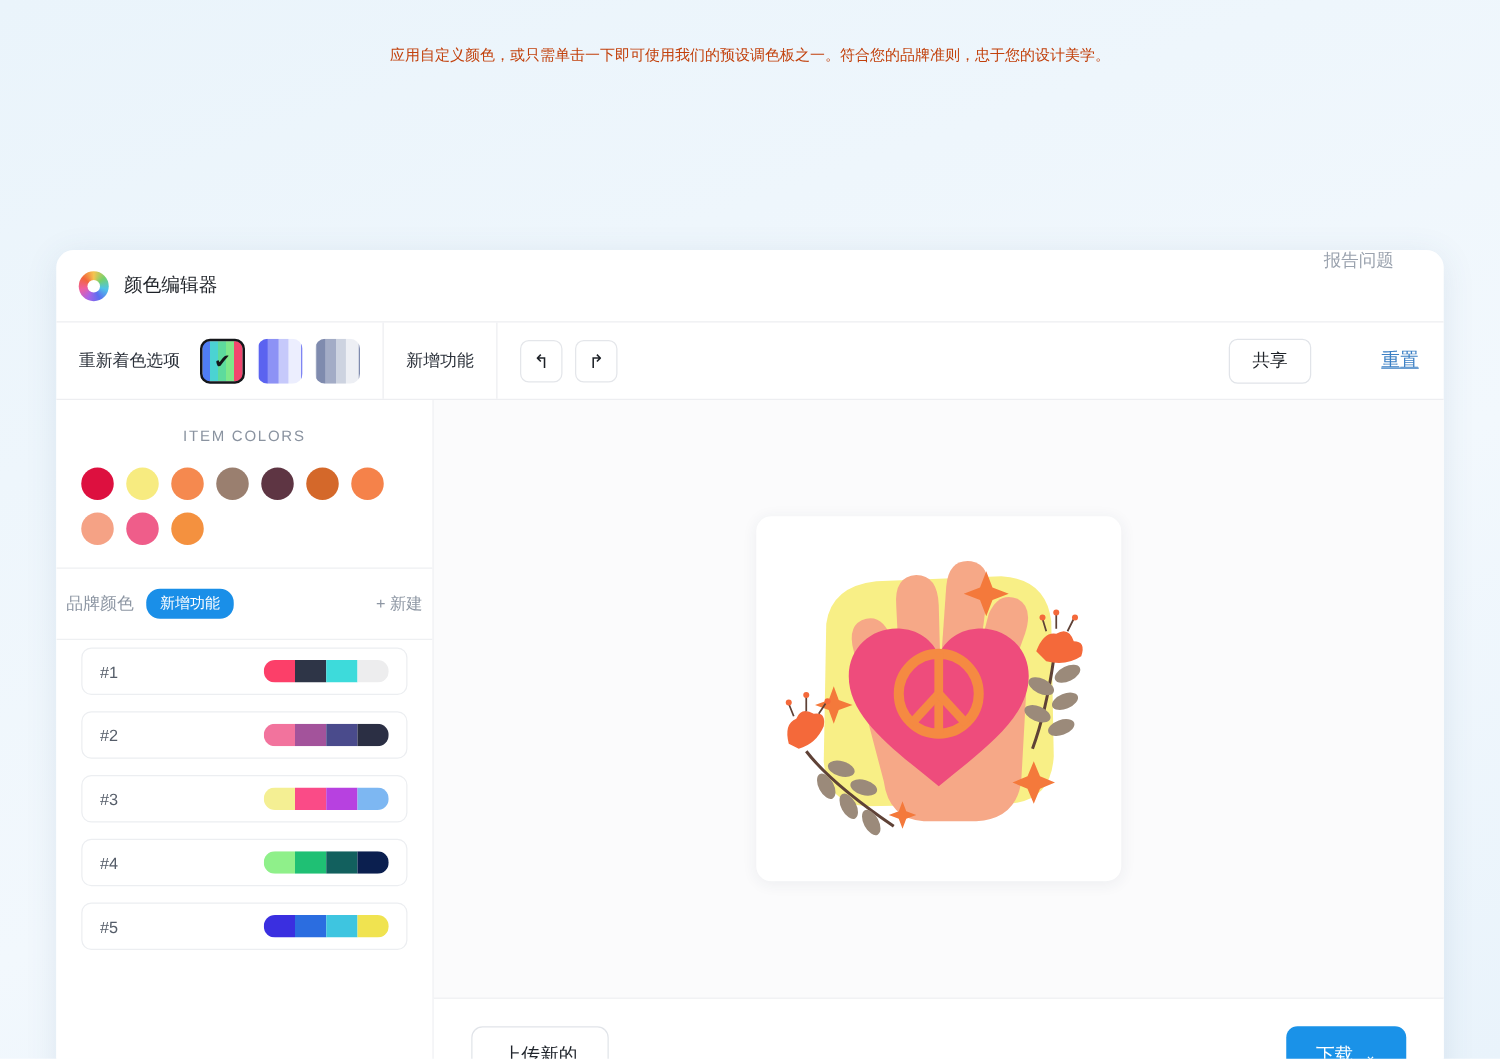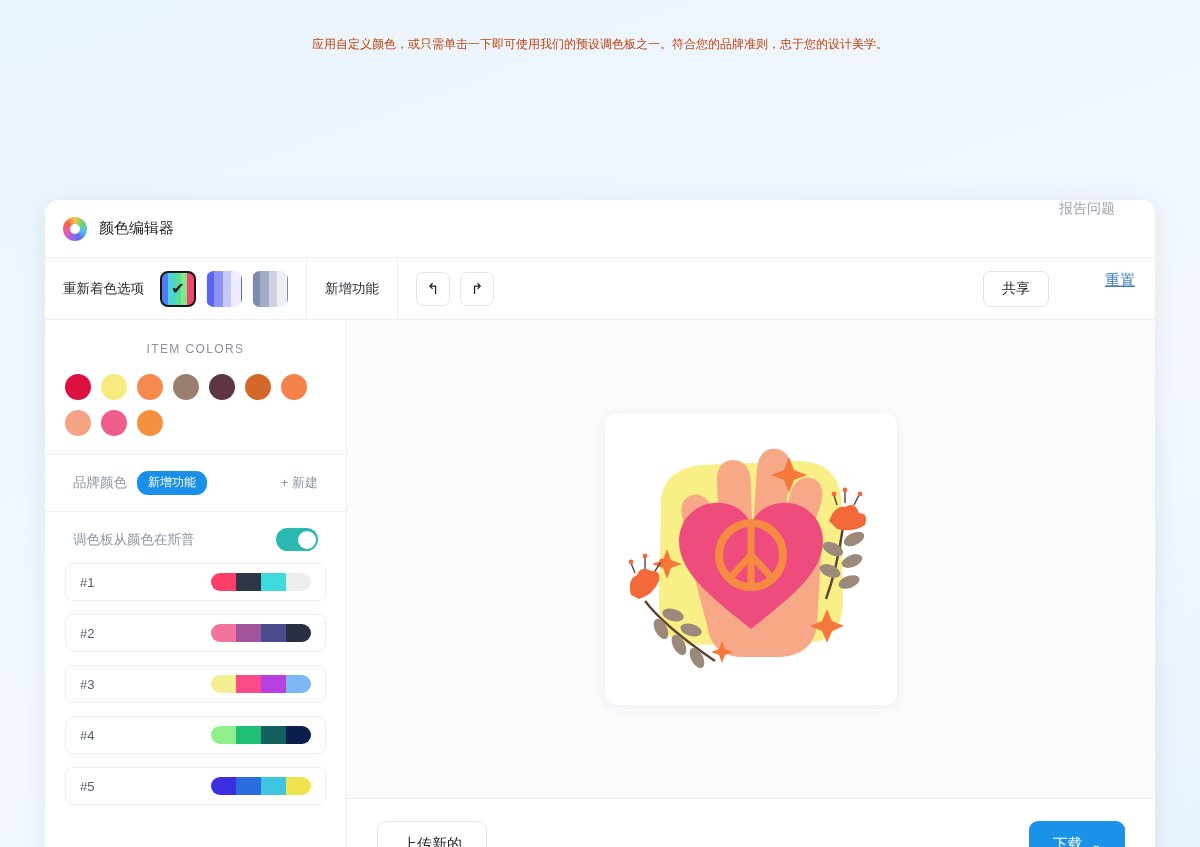--- a/index.html
+++ b/index.html
@@ -120,21 +120,21 @@
 
   .icon-btn {
     width: 34px; height: 34px;
     border: 1px solid #e4e6ea; border-radius: 7px;
     background: #fff; cursor: pointer;
     display: flex; align-items: center; justify-content: center;
     font-size: 15px; color: #1b1f25;
   }
   .icon-btn + .icon-btn { margin-left: 10px; }
 
-  .tb-right { margin-left: auto; display: flex; align-items: flex-start; gap: 16px; }
+  .tb-right { margin-left: auto; display: flex; align-items: center; gap: 16px; }
   .ghost-btn {
     height: 36px; padding: 0 18px;
     border: 1px solid #e1e4e9; border-radius: 7px;
     background: #fff; cursor: pointer;
     font-size: 14px; color: #20242a;
     display: flex; align-items: center;
     font-family: inherit;
   }
   .link-btn {
     font-size: 15px; color: #3b7fc4;
@@ -145,21 +145,21 @@
   .card-body { flex: 1; display: flex; min-height: 0; }
 
   .sidebar {
     width: 302px; flex: 0 0 302px;
     border-right: 1px solid #edeef1;
     overflow: hidden;
     background: #fff;
   }
 
   .side-sec { padding: 22px 20px 18px; border-bottom: 1px solid #eef0f2; text-align: center; }
-  .side-sec.tight { padding: 16px 28px; }
+  .side-sec.tight { padding: 16px 8px; }
 
   .sec-title {
     font-size: 12px; letter-spacing: 1.4px;
     color: #8a93a0; margin-bottom: 18px;
   }
   .swatch-grid { display: flex; flex-wrap: wrap; gap: 10px; width: 250px; }
   .swatch {
     width: 26px; height: 26px; border-radius: 50%; cursor: pointer;
   }
 
@@ -306,28 +306,20 @@
       </div>
 
       <div class="side-sec tight">
         <div class="row-flex">
           <span class="brand-label">品牌颜色</span>
           <span class="badge-new">新增功能</span>
           <span class="new-link">+ 新建</span>
         </div>
       </div>
 
-      <div class="side-sec tight" style="border-bottom:none;padding-bottom:6px">
-        <div class="row-flex">
-          <span class="toggle-label">调色板从颜色在斯普</span>
-          <span class="toggle" style="background: rgb(42, 184, 176);">
-            <span class="knob"></span>
-          </span>
-        </div>
-      </div>
 
       <div class="palette-list">
         <div class="pal-row">
           <span class="pal-name">#1</span>
           <span class="pal-strip">
               <i style="background: rgb(252, 63, 105);"></i>
               <i style="background: rgb(46, 53, 71);"></i>
               <i style="background: rgb(61, 219, 219);"></i>
               <i style="background: rgb(237, 237, 238);"></i>
             </span>

